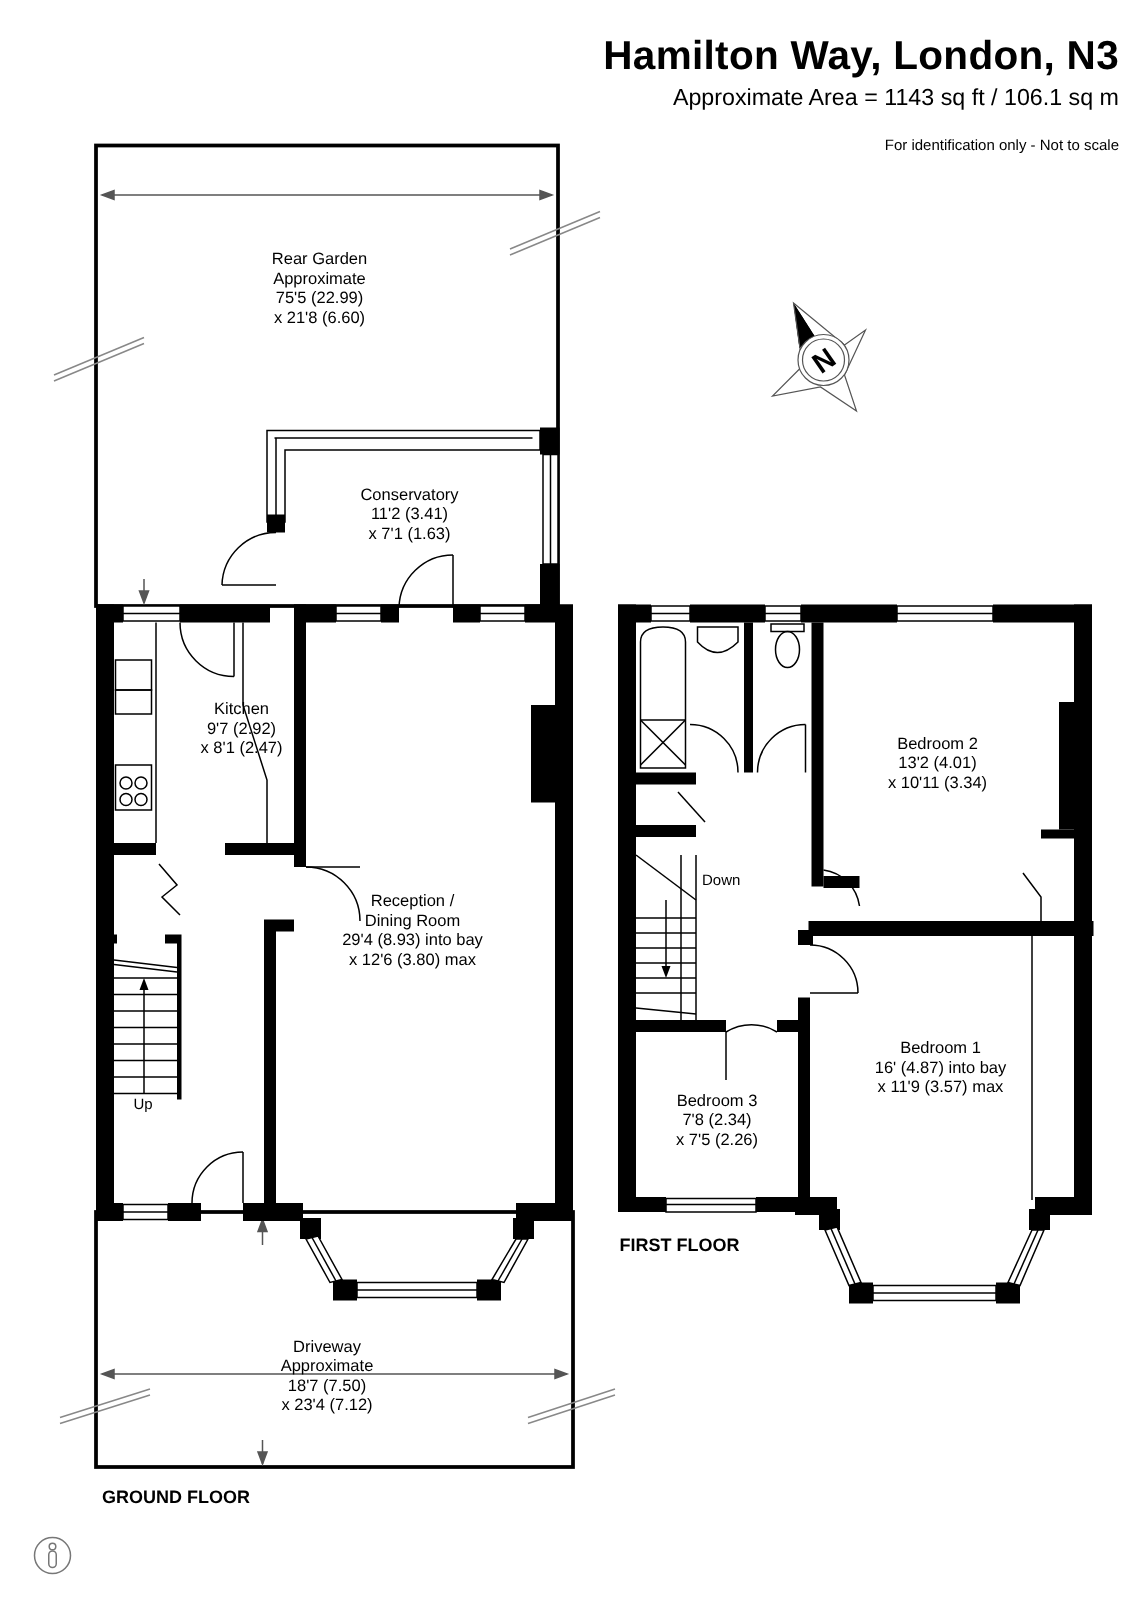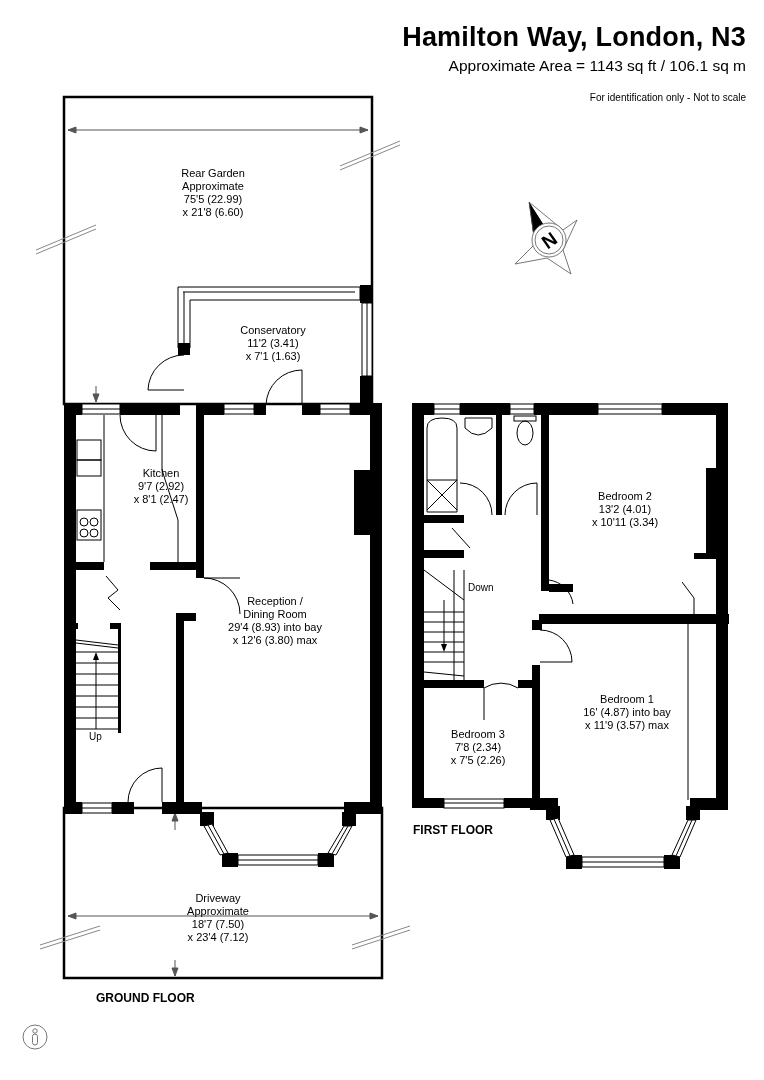--- a/index.html
+++ b/index.html
@@ -301,21 +301,21 @@
 </div>
 
 <div class="lbl" style="left:218px; top:892px;">
   <div class="name">Driveway</div>
   <div>Approximate</div>
   <div>18'7 (7.50)</div>
   <div>x 23'4 (7.12)</div>
 </div>
 
 <div class="small-lbl" style="left:89px; top:731px;">Up</div>
-<div class="floor-label" style="left:68px; top:991px;margin-left:28px;">GROUND FLOOR</div>
+<div class="floor-label" style="left:68px; top:991px;">GROUND FLOOR</div>
 
 <div class="lbl" style="left:625px; top:490px;">
   <div class="name">Bedroom 2</div>
   <div>13'2 (4.01)</div>
   <div>x 10'11 (3.34)</div>
 </div>
 
 <div class="lbl" style="left:627px; top:693px;">
   <div class="name">Bedroom 1</div>
   <div>16' (4.87) into bay</div>

